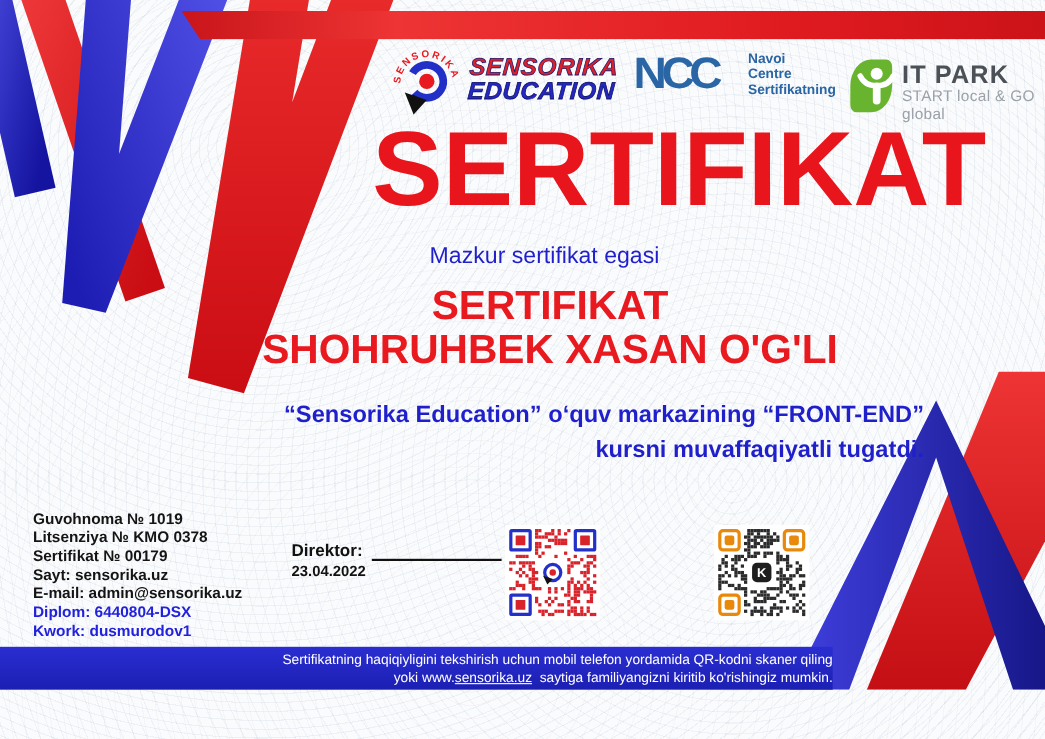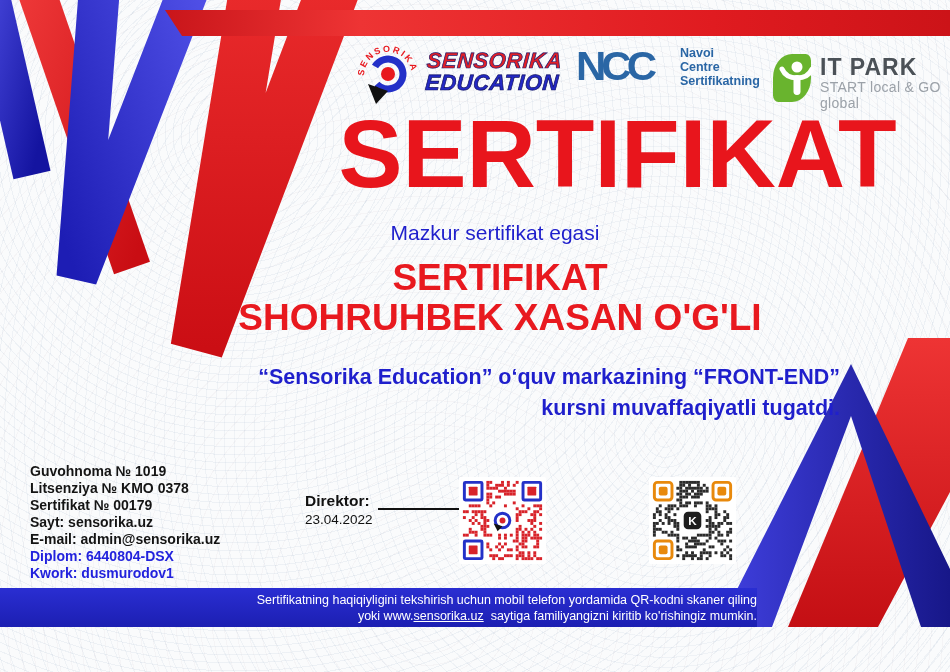--- a/index.html
+++ b/index.html
@@ -38,25 +38,25 @@
          color:#e8151c;line-height:1.05;letter-spacing:0;white-space:nowrap;}
   .subtitle{left:140px;top:221px;width:710px;text-align:center;font-size:21px;font-weight:normal;color:#1f1fcc;}
   .holder{left:150px;width:700px;text-align:center;font-size:37px;font-weight:bold;color:#e8191f;white-space:nowrap;}
   .holder.l1{top:257px;}
   .holder.l2{top:297px;}
   .body-text{left:100px;top:362px;width:740px;text-align:right;font-size:21.5px;font-weight:bold;color:#1f1fcc;line-height:31px;}
   
   .details{left:30px;top:463px;font-size:14px;font-weight:bold;color:#141414;line-height:17px;}
   .details .accent{color:#2222dd;}
   
-  .sig{left:265px;top:492px;color:#111;margin-left:40px;}
+  .sig{left:265px;top:492px;color:#111;}
   .sig-row{display:flex;align-items:flex-end;}
   .sig-label{font-size:15.5px;font-weight:bold;}
   .sig-line{display:inline-block;width:118px;border-bottom:2px solid #111;margin-left:8px;height:14px;}
-  .sig-date{font-size:13.5px;font-weight:normal;margin-top:2px;}
+  .sig-date{font-size:13.5px;font-weight:bold;margin-top:2px;}
   
   .qr{width:87px;height:87px;}
   .qr svg{width:100%;height:100%;display:block;}
   .qr1{left:459px;top:477px;}
   .qr2{left:649px;top:477px;}
   
   .bar{left:0;top:588px;width:757px;height:39px;background:linear-gradient(180deg,#2a2ed2,#1c1fb2);
        color:#fff;font-size:12.5px;line-height:16px;padding:4px 0 0 76px;box-sizing:border-box;}
   .bar .ln{white-space:pre-wrap;text-align:right;}
   .u{text-decoration:underline;}

